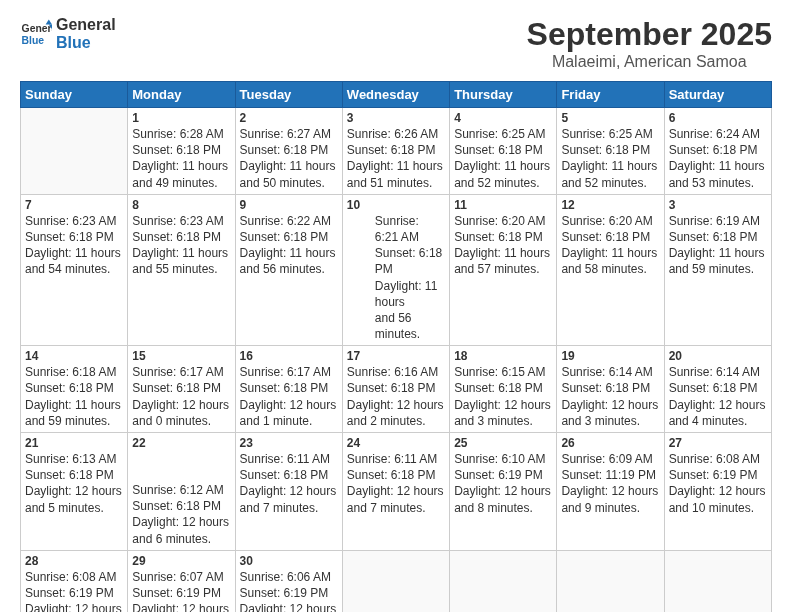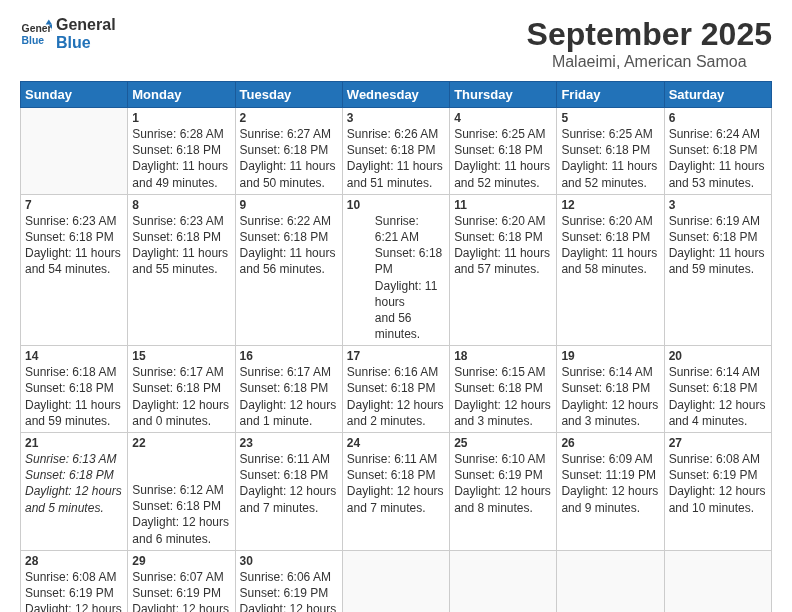--- a/index.html
+++ b/index.html
@@ -265,21 +265,21 @@
             <span class="day-num">20</span>
             <div class="cell-content" style="white-space: pre-line;">Sunrise: 6:14 AM
 Sunset: 6:18 PM
 Daylight: 12 hours
 and 4 minutes.</div>
           </td>
         </tr>
         <tr>
           <td>
             <span class="day-num">21</span>
-            <div class="cell-content" style="white-space: pre-line; font-style: italic;">Sunrise: 6:13 AM
+            <div class="cell-content" style="white-space: pre-line;">Sunrise: 6:13 AM
 Sunset: 6:18 PM
 Daylight: 12 hours
 and 5 minutes.</div>
           </td>
           <td>
             <span class="day-num">22</span>
             <div class="cell-content" style="white-space: pre-line; margin-top: 32px;">Sunrise: 6:12 AM
 Sunset: 6:18 PM
 Daylight: 12 hours
 and 6 minutes.</div>

